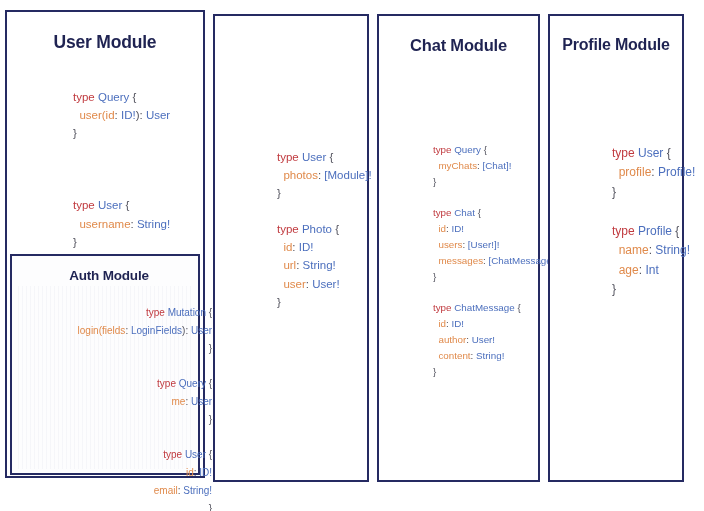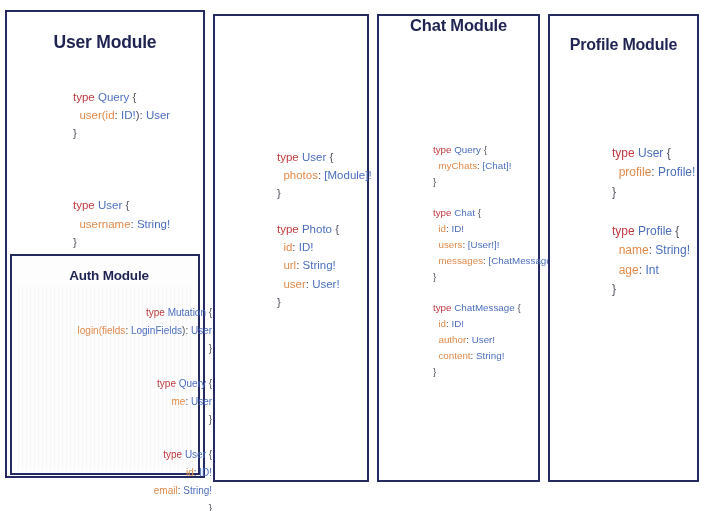--- a/index.html
+++ b/index.html
@@ -34,35 +34,35 @@
     color: #1f2352;
     font-family: "Liberation Sans", sans-serif;
     font-weight: bold;
     letter-spacing: -0.2px;
   }
 
   
   #card-user     { left: 5px;   top: 10px; width: 200px; height: 468px; }
   #card-gallery  { left: 213px; top: 14px; width: 156px; height: 468px; }
   #card-chat     { left: 377px; top: 14px; width: 163px; height: 468px; }
-  #card-profile  { left: 548px; top: 14px; width: 151px; height: 468px; }
+  #card-profile  { left: 548px; top: 14px; width: 136px; height: 468px; }
 
   #card-auth {
     left: 3px;
     top: 242px;
     width: 190px;
     height: 221px;
     background: #fdfdfe;
     padding-left: 8px;
   }
 
   
   #card-user .card-title    { font-size: 17.5px; margin-top: 20px; }
   #card-gallery .card-title { font-size: 16.5px; margin-top: 20px; }
-  #card-chat .card-title    { font-size: 16.5px; }
+  #card-chat .card-title    { font-size: 16.5px; margin-top: 20px; }
   #card-profile .card-title { font-size: 16px;   margin-top: 20px; }
   #card-auth .card-title    { font-size: 13.5px; margin-top: 12px; }
 
   
   .code {
     font-family: Liberation Sans, sans-serif;
     white-space: pre;
     color: #3c3c46;
     position: absolute;
     line-height: 1.58;

